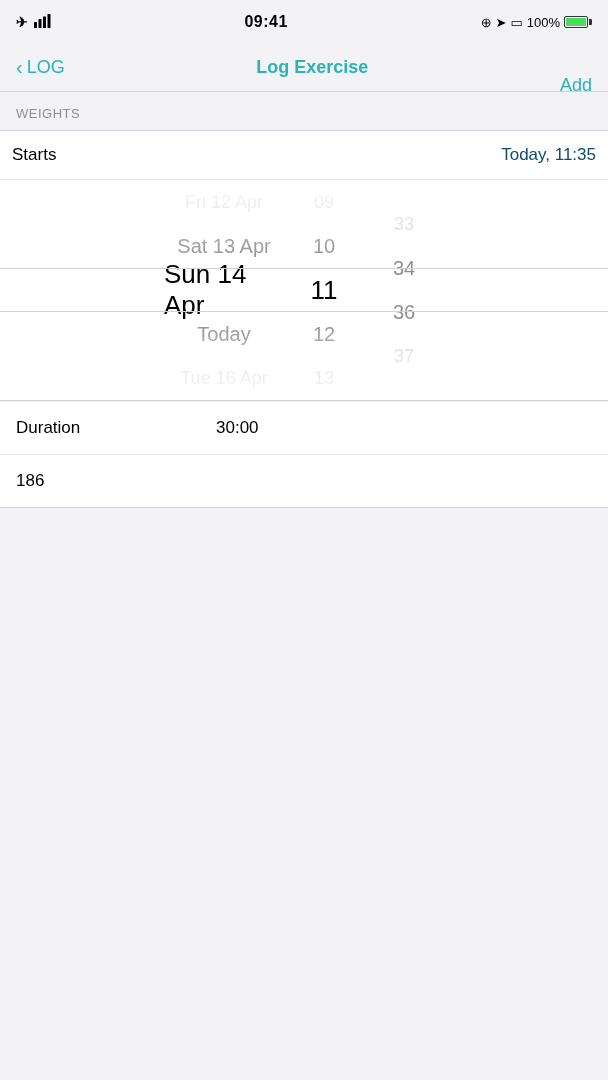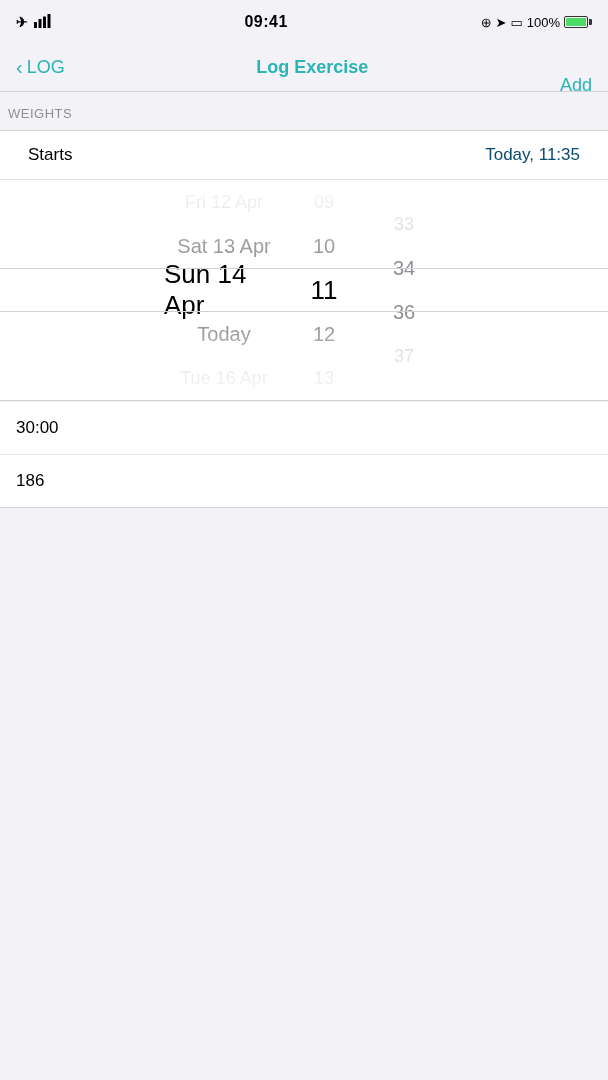--- a/index.html
+++ b/index.html
@@ -102,21 +102,21 @@
     .nav-action {
       color: #2ab5b5;
       font-size: 18px;
       font-weight: 400;
       cursor: pointer;
       margin-top: 36px;
     }
 
     
     .section-header {
-      padding: 12px 8px 8px;
+      padding: 12px 16px 8px;
       background: #f2f2f7;
     }
     .section-header-text {
       font-size: 13px;
       font-weight: 500;
       color: #8e8e93;
       letter-spacing: 0.5px;
       text-transform: uppercase;
     }
 
@@ -125,21 +125,21 @@
       background: #fff;
       border-top: 1px solid #d1d1d6;
       border-bottom: 1px solid #d1d1d6;
     }
 
     
     .starts-row {
       display: flex;
       justify-content: space-between;
       align-items: center;
-      padding: 14px 28px;
+      padding: 14px 12px;
       border-bottom: 1px solid #e5e5ea;
     }
     .starts-label {
       font-size: 17px;
       color: #000;
     }
     .starts-value {
       font-size: 17px;
       color: #0c4a6e;
     }
@@ -335,20 +335,21 @@
         <div class="picker-item near">36</div>
         <div class="picker-item" style="color:#d1d1d6; font-size:18px;">37</div>
       </div>
     </div>
   </div>
 </div>
 
 <div style="height:1px; background:#f2f2f7;"></div>
 
 <div class="info-row">
+  <span class="info-label">Duration</span>
   <span class="info-value">30:00</span>
 </div>
 
 <div class="info-row" style="border-bottom: 1px solid #d1d1d6;">
   <span class="info-value">186</span>
 </div>
 
 <div class="empty-space"></div>
 
 </body></html>

